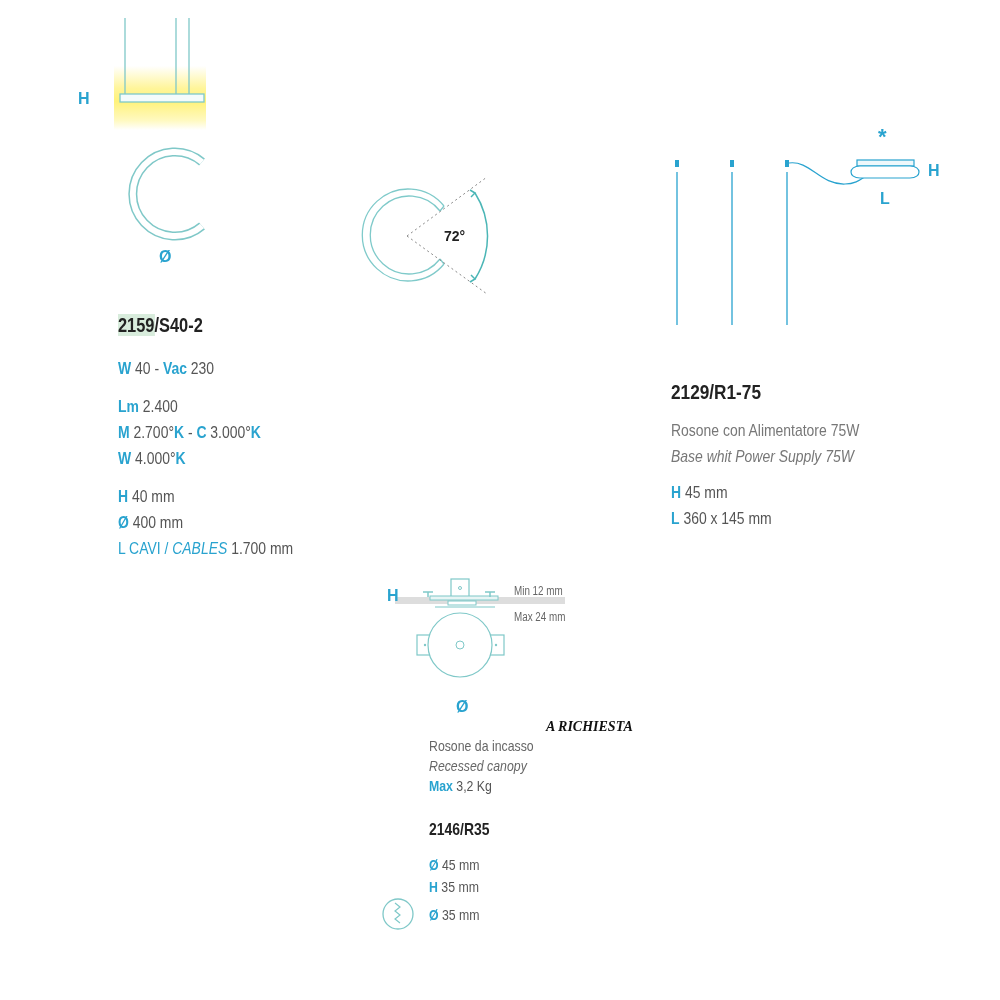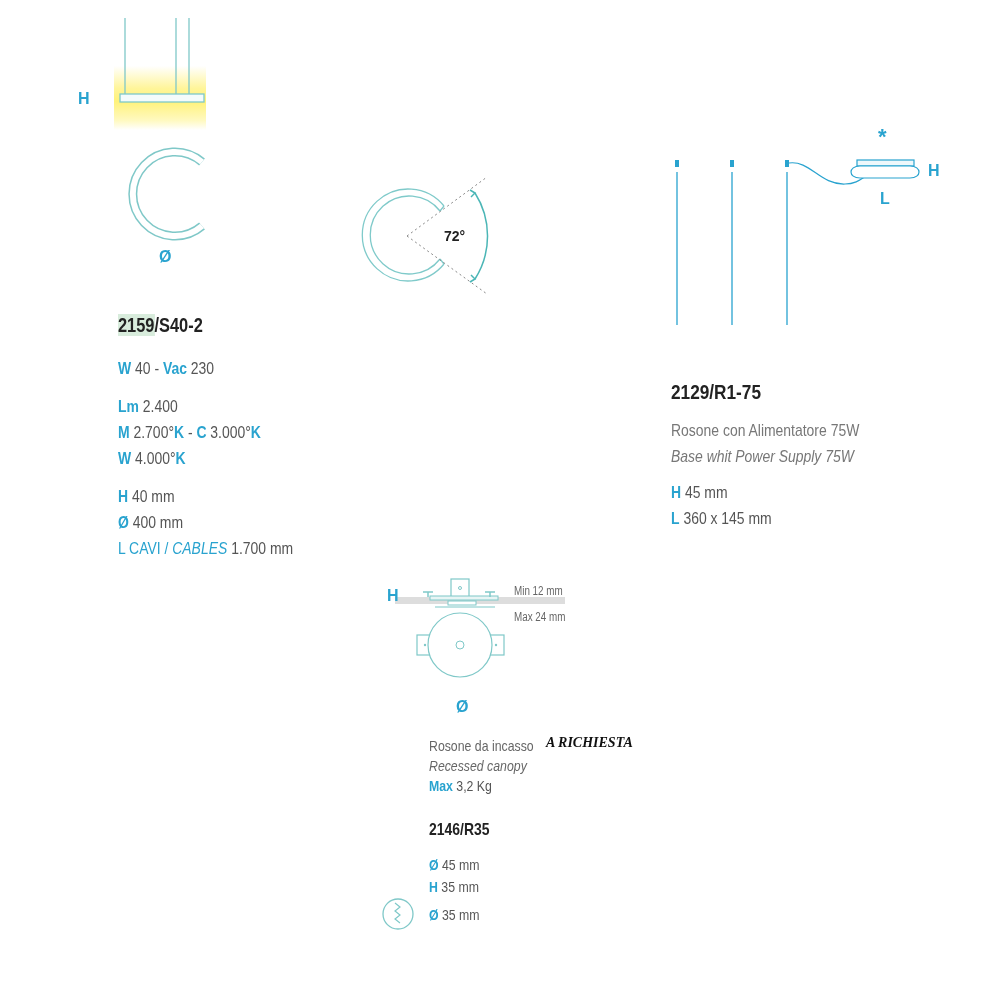--- a/index.html
+++ b/index.html
@@ -118,21 +118,21 @@
 <div class="abs dimlbl" style="left:387px;top:587px;">H</div>
 <div class="abs cond" style="left:514px;top:584px;font-size:12px;color:#666;">Min 12 mm</div>
 <div class="abs cond" style="left:514px;top:610px;font-size:12px;color:#666;">Max 24 mm</div>
 <div class="abs dimlbl" style="left:456px;top:698px;">Ø</div>
 
 <div class="abs cond" style="left:429px;top:736px;font-size:15px;line-height:20px;color:#666;">
   <div>Rosone da incasso</div>
   <div class="it">Recessed canopy</div>
   <div><span class="blue">Max</span><span class="val"> 3,2 Kg</span></div>
 </div>
-<div class="abs richiesta" style="left:546px;top:735px;">A RICHIESTA</div>
+<div class="abs richiesta" style="left:546px;top:719px;">A RICHIESTA</div>
 
 <div class="abs cond code" style="left:429px;top:820px;font-size:17px;">2146/R35</div>
 <div class="abs cond" style="left:429px;top:854px;font-size:15px;line-height:22px;">
   <div><span class="blue">Ø</span><span class="val"> 45  mm</span></div>
   <div><span class="blue">H</span><span class="val"> 35 mm</span></div>
   <div style="height:6px"></div>
   <div><span class="blue">Ø</span><span class="val"> 35 mm</span></div>
 </div>
 <div class="abs" style="left:381px;top:897px;">
   <svg width="34" height="34">

